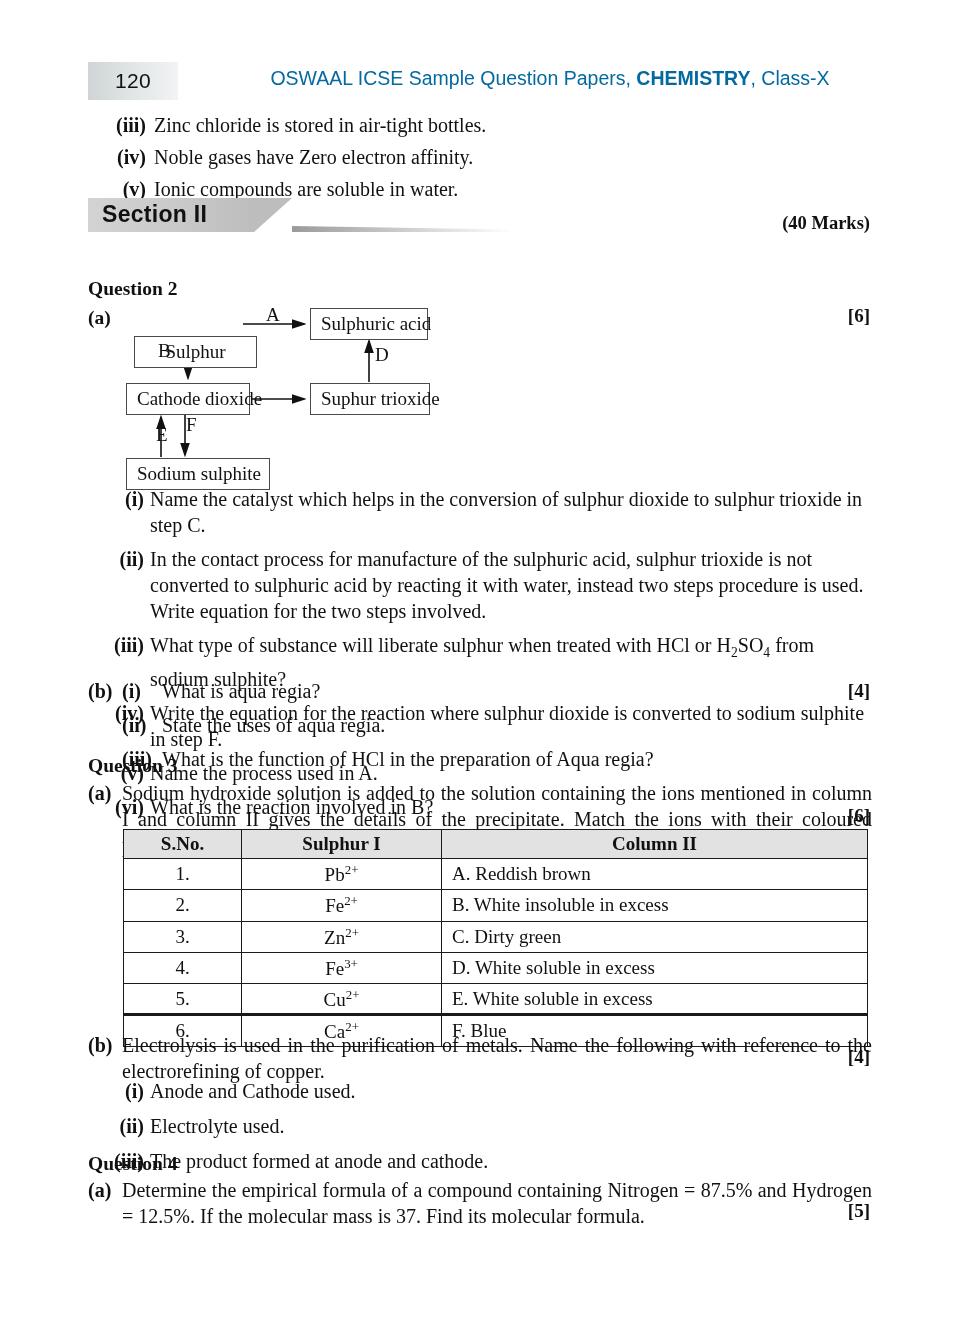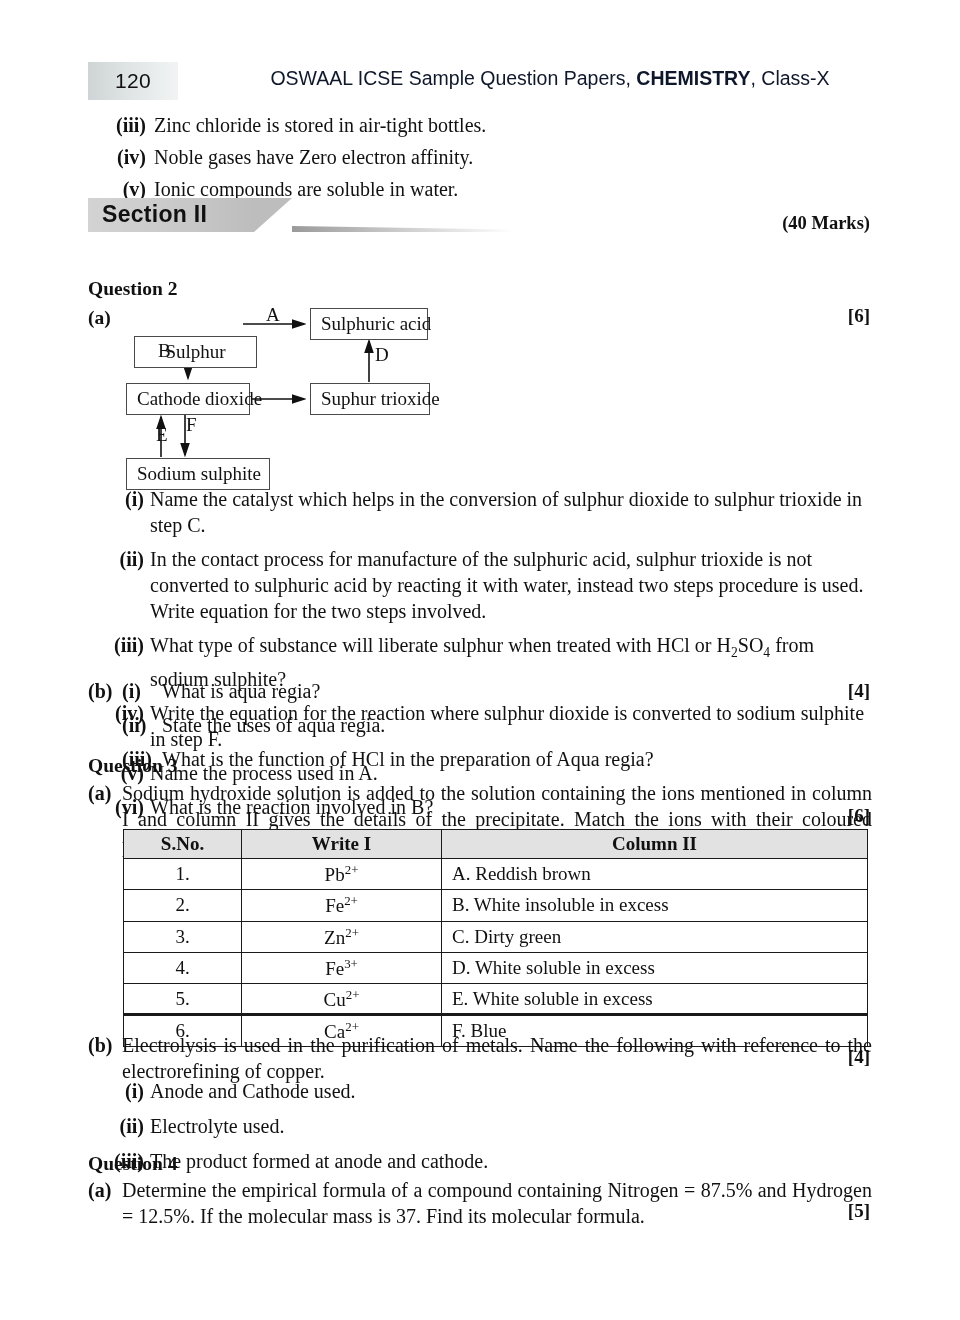--- a/index.html
+++ b/index.html
@@ -41,21 +41,21 @@
     justify-content: center;
     letter-spacing: .4px;
   }
   .hdr-title {
     position: absolute;
     left: 200px; top: 5px;
     width: 700px;
     text-align: center;
     font-family: "Liberation Sans", sans-serif;
     font-size: 19.5px;
-    color: #0f172a;
+    color: #0369a1;
     white-space: nowrap;
   }
   .hdr-title b { font-weight: bold; }
 
   
   .introlist {
     position: absolute;
     left: 110px; top: 110px;
     width: 800px;
   }
@@ -367,21 +367,21 @@
       <span class="lbl lbl-w28">(a)</span>
       <span class="body">Sodium hydroxide solution is added to the solution containing the ions mentioned in column I and column II gives the details of the precipitate. Match the ions with their coloured precipitates.</span>
     </div>
   </div>
   <div class="mk" style="left:810px; top:805px;">[6]</div>
 
   <table class="tbl">
     <thead>
       <tr>
         <th class="h1">S.No.</th>
-        <th class="h2">Write I</th>
+        <th class="h2">Sulphur I</th>
         <th>Column II</th>
       </tr>
     </thead>
     <tbody>
       <tr>
         <td class="c1">1.</td>
         <td class="c2"><span>Pb</span><sup>2+</sup></td>
         <td class="c3">A. Reddish brown</td>
       </tr>
       <tr>

